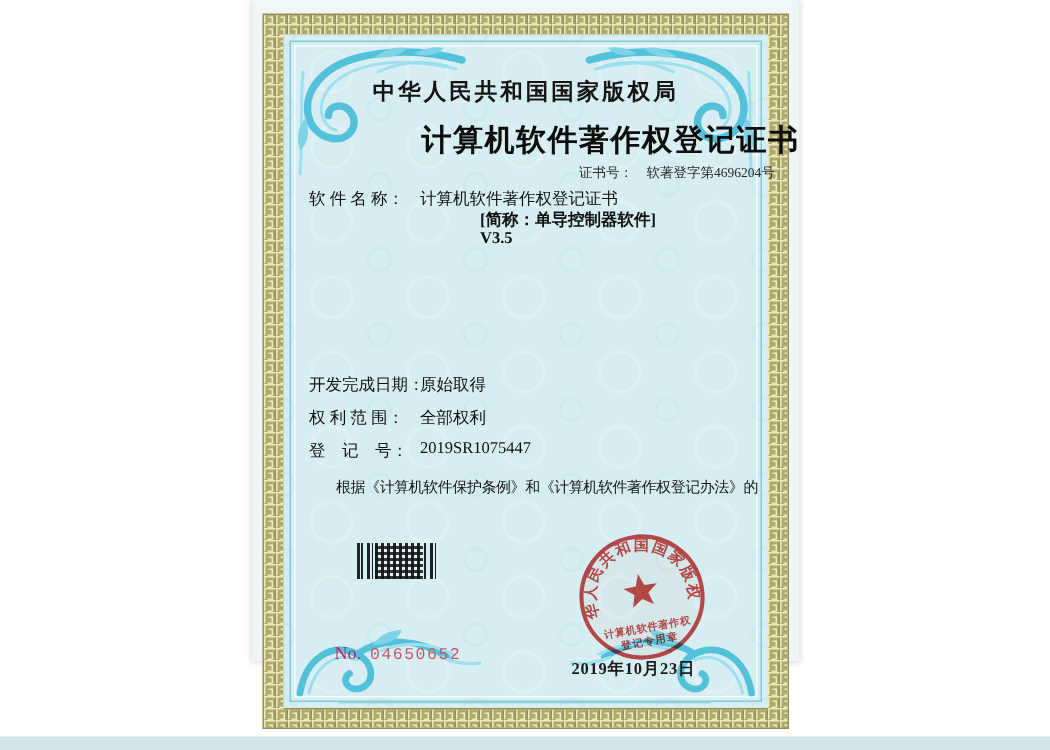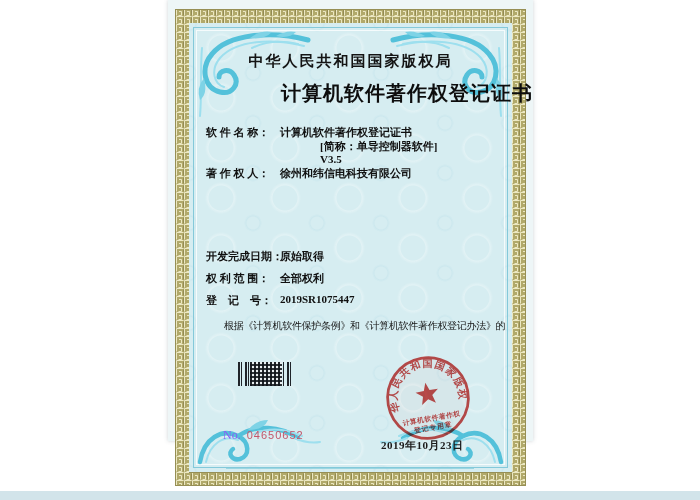--- a/index.html
+++ b/index.html
@@ -35,43 +35,43 @@
     font-size:15px;font-weight:700;color:#141414;letter-spacing:2px;
   }
   .cert-title{
     position:absolute;left:0;top:80px;width:100%;text-align:right;
     font-size:20px;font-weight:700;color:#0d0d0d;letter-spacing:1px;
   }
   .certno{
     position:absolute;left:218px;top:109px;font-size:9px;color:#2a2a2a;
     display:flex;gap:9px;white-space:nowrap;
   }
-  .frow{position:absolute;left:38px;display:flex;font-size:11px;color:#101010;font-weight:700;white-space:nowrap;justify-content:flex-end;}
+  .frow{position:absolute;left:38px;display:flex;font-size:11px;color:#101010;font-weight:400;white-space:nowrap;justify-content:flex-end;}
   .frow .lbl{width:74px;}
   .fline{position:absolute;left:112px;font-size:11px;color:#101010;font-weight:600;white-space:nowrap;padding-left:40px;}
   .statement{position:absolute;left:36px;top:315px;font-size:10px;line-height:21px;color:#151515;letter-spacing:-0.3px;white-space:nowrap;}
   .statement .l1{padding-left:20px;}
   .barcode{
     position:absolute;left:70px;top:362px;width:56px;height:24px;
     background:
       repeating-linear-gradient(90deg,#20242a 0 2px,rgba(0,0,0,0) 2px 3px,#20242a 3px 4px,rgba(0,0,0,0) 4px 7px);
   }
   .barcode .matrix{
     position:absolute;left:12px;top:0;width:32px;height:24px;background:#e8eef0;
     background-image:
       repeating-linear-gradient(90deg,rgba(15,20,25,.92) 0 2px,rgba(0,0,0,0) 2px 4px),
       repeating-linear-gradient(0deg,rgba(15,20,25,.85) 0 2px,rgba(0,0,0,0) 2px 4px);
   }
   .issue-date{
     position:absolute;left:213px;top:438px;font-size:11px;font-weight:600;
     color:#1b1b1b;letter-spacing:.5px;white-space:nowrap;
   }
   .serial{position:absolute;left:55px;top:428px;display:flex;align-items:baseline;gap:6px;white-space:nowrap;}
-  .serial .no{font-size:12px;font-weight:400;color:#8b5cf6;}
-  .serial .num{font-family:Liberation Sans, sans-serif;font-size:11px;color:#c4566a;letter-spacing:1px;}
+  .serial .no{font-size:12px;font-weight:400;color:#be185d;}
+  .serial .num{font-family:Liberation Mono, monospace;font-size:11px;color:#c4566a;letter-spacing:1px;}
   .seal{position:absolute;left:205px;top:343px;width:110px;height:110px;mix-blend-mode:multiply;}
   .bottom-wave-line{position:absolute;left:58px;top:468px;width:248px;height:1px;background:#8bcfdd;opacity:.8;}
 </style>
 </head>
 <body>
 
 <div class="bottom-strip"></div>
 
 <div class="paper">
 
@@ -152,32 +152,32 @@
       <g fill="#7ed3e6">
         <path d="M54,26 q8,-10 20,-10 q-4,10 -20,10z"></path>
       </g>
     </svg>
   </div>
 
   <div class="bottom-wave-line"></div>
 
   <div class="authority">中华人民共和国国家版权局</div>
   <div class="cert-title">计算机软件著作权登记证书</div>
+  <div class="certno">
+    <span>证书号：</span>
+    <span>软著登字第4696204号</span>
+  </div>
 
   <div class="frow" style="top:125px">
     <span class="lbl">软 件 名 称：</span>
     <span>计算机软件著作权登记证书</span>
   </div>
   <div class="fline" style="top:139px">[简称：单导控制器软件]</div>
   <div class="fline" style="top:153px">V3.5</div>
 
-  <div class="frow" style="top:166px">
-    <span class="lbl">著 作 权 人：</span>
-    <span>徐州和纬信电科技有限公司</span>
-  </div>
   <div class="frow" style="top:249px">
     <span class="lbl">开发完成日期：</span>
     <span>原始取得</span>
   </div>
   <div class="frow" style="top:271px">
     <span class="lbl">权 利 范 围：</span>
     <span>全部权利</span>
   </div>
   <div class="frow" style="top:293px">
     <span class="lbl">登　记　号：</span>

